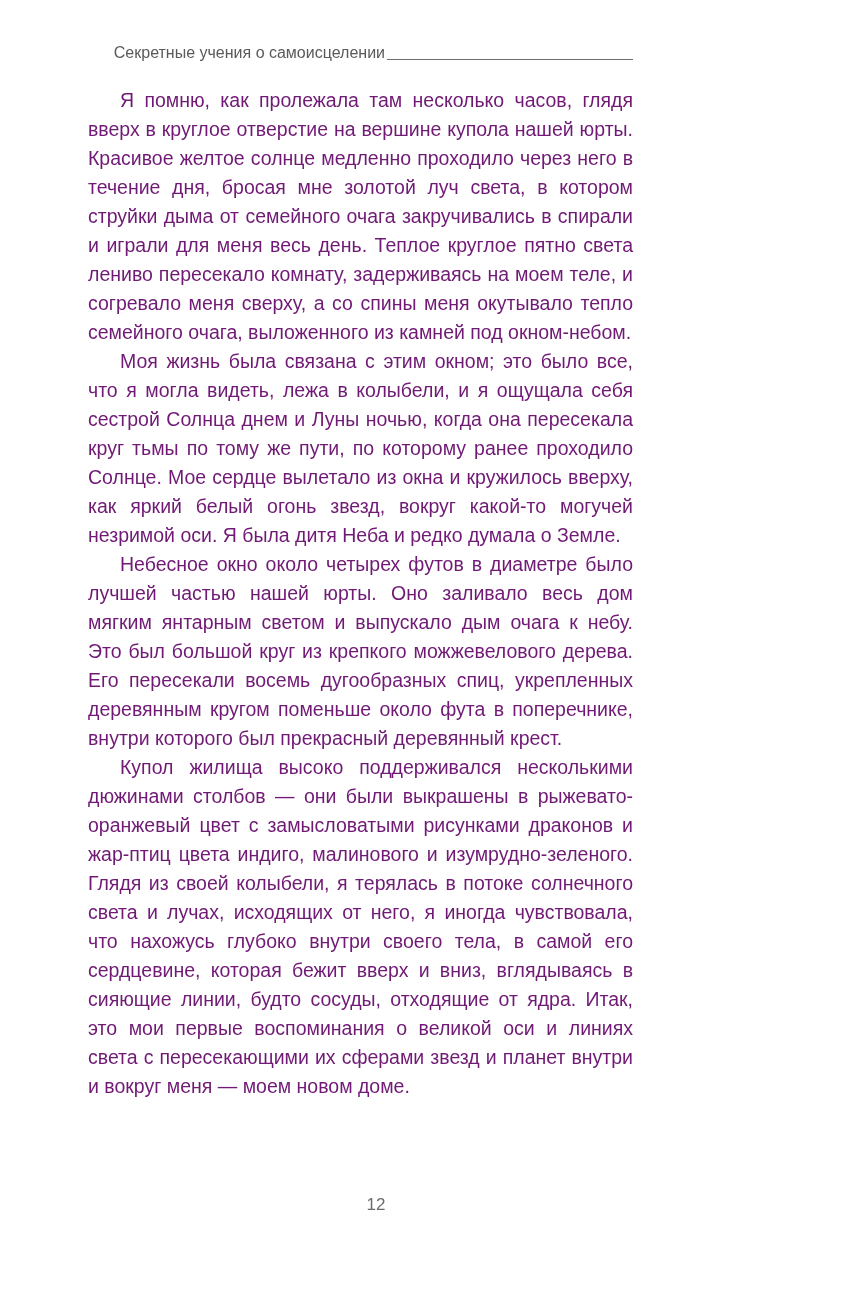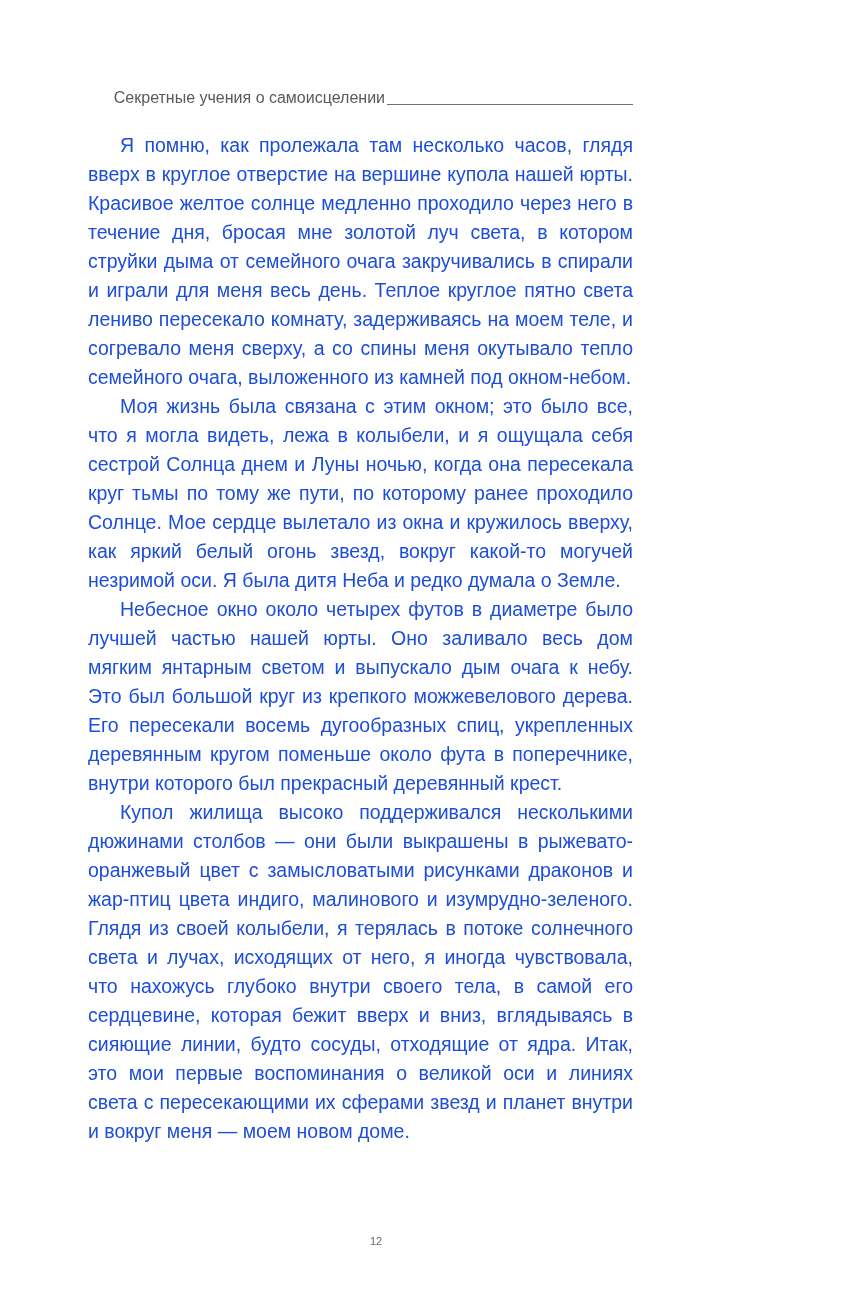--- a/index.html
+++ b/index.html
@@ -11,21 +11,21 @@
     width: 844px;
     height: 1311px;
     font-family: "Liberation Sans", sans-serif;
     position: relative;
     overflow: hidden;
   }
   .page {
     box-sizing: border-box;
     width: 720px;
     height: 1311px;
-    padding: 88px 87px 0 88px;
+    padding: 43px 87px 0 88px;
     position: relative;
   }
   .running-header {
     display: flex;
     justify-content: flex-end;
     align-items: flex-end;
     color: #5a5a5a;
     font-size: 16px;
     line-height: 1.2;
     white-space: nowrap;
@@ -34,37 +34,37 @@
   .header-rule {
     width: 246px;
     height: 1px;
     background: #6e6e6e;
     margin-bottom: 2px;
     margin-left: 2px;
   }
   .body-text {
     font-size: 19.5px;
     line-height: 29px;
-    color: #1d4ed8;
+    color: #701a75;
     text-align: justify;
     hyphens: auto;
     -webkit-hyphens: auto;
   }
   .body-text p.para {
     margin: 0;
     text-indent: 32px;
   }
   .footer {
     position: absolute;
     left: 0;
     right: 0;
-    bottom: 64px;
+    bottom: 96px;
     text-align: center;
     color: #6b6b6b;
-    font-size: 11px;
+    font-size: 17px;
     margin-left: 32px;
   }
 </style>
 </head>
 <body>
 
 <div class="page">
 
   <div class="running-header">
     <span>Секретные учения о самоисцелении</span>

